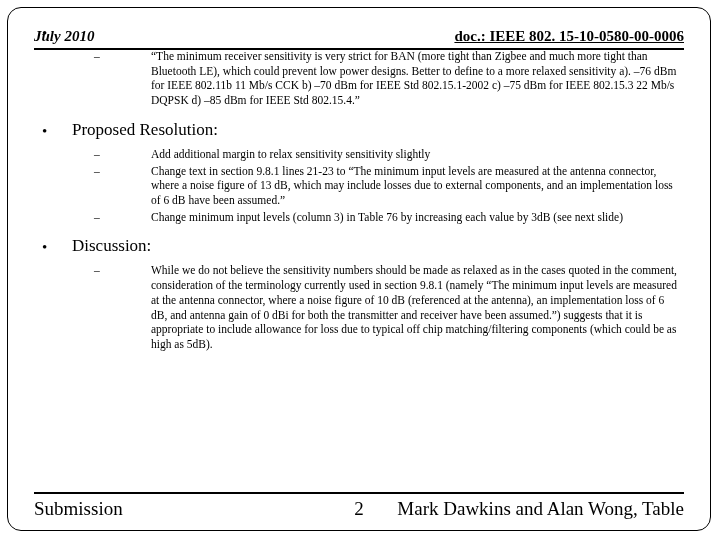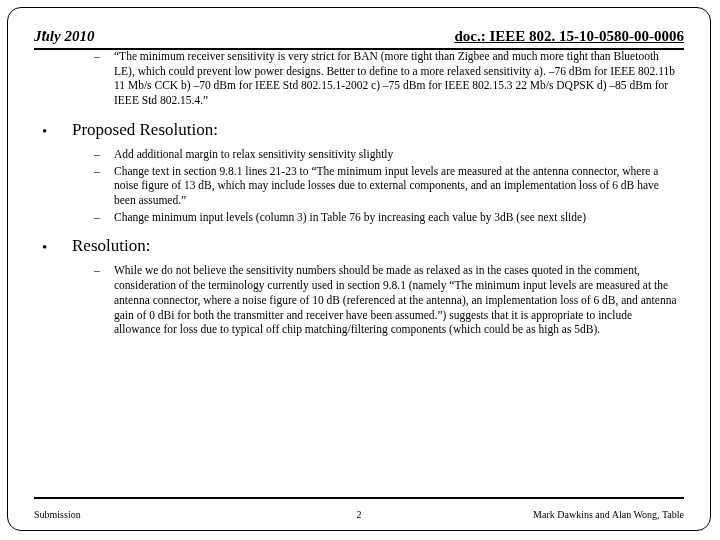--- a/index.html
+++ b/index.html
@@ -62,27 +62,27 @@
   .sub {
     display: flex;
     font-size: 11.5px;
     line-height: 1.28;
     margin-bottom: 2px;
   }
   .sub-marker {
     width: 20px;
     flex: 0 0 20px;
   }
-  .sub-text { flex: 1; }
+  .sub-text { flex: 1; margin-left: 37px; }
   .footer {
     position: absolute;
     left: 26px; right: 26px; bottom: 10px;
     border-top: 2px solid #000000;
-    padding-top: 10px;
-    font-size: 10px;
+    padding-top: 4px;
+    font-size: 19px;
     display: flex;
     justify-content: space-between;
   }
   .footer-page {
     position: absolute;
     left: 0; right: 0;
     text-align: center;
   }
   .footer-left, .footer-right { position: relative; z-index: 1; background: transparent; }
 </style>
@@ -123,21 +123,21 @@
         <span class="sub-text">Change text in section 9.8.1 lines 21-23 to “The minimum input levels are measured at the antenna connector, where a noise figure of 13 dB, which may include losses due to external components, and an implementation loss of 6 dB have been assumed.”</span>
       </div>
       <div class="sub">
         <span class="sub-marker">–</span>
         <span class="sub-text">Change minimum input levels (column 3)  in Table 76 by increasing each value by 3dB (see next slide)</span>
       </div>
     </div>
 
     <div class="b1">
       <span class="b1-marker">•</span>
-      <span class="b1-text">Resolution:</span>
+      <span class="b1-text">Discussion:</span>
     </div>
     <div class="subs">
       <div class="sub">
         <span class="sub-marker">–</span>
         <span class="sub-text">While we do not believe the sensitivity numbers should be made as relaxed as in the cases quoted in the comment, consideration of the terminology currently used in section 9.8.1 (namely “The minimum input levels are measured at the antenna connector, where a noise figure of 10 dB (referenced at the antenna), an implementation loss of 6 dB, and antenna gain of 0 dBi for both the transmitter and receiver have been assumed.”) suggests that it is appropriate to include allowance for loss due to typical off chip matching/filtering components (which could be as high as 5dB).</span>
       </div>
     </div>
 
   </div>
 

